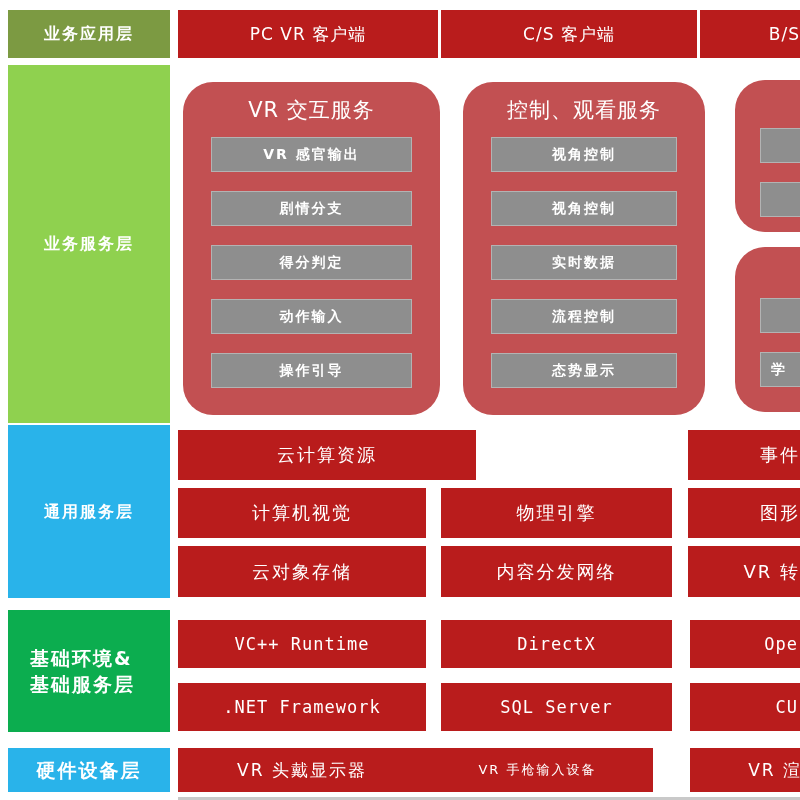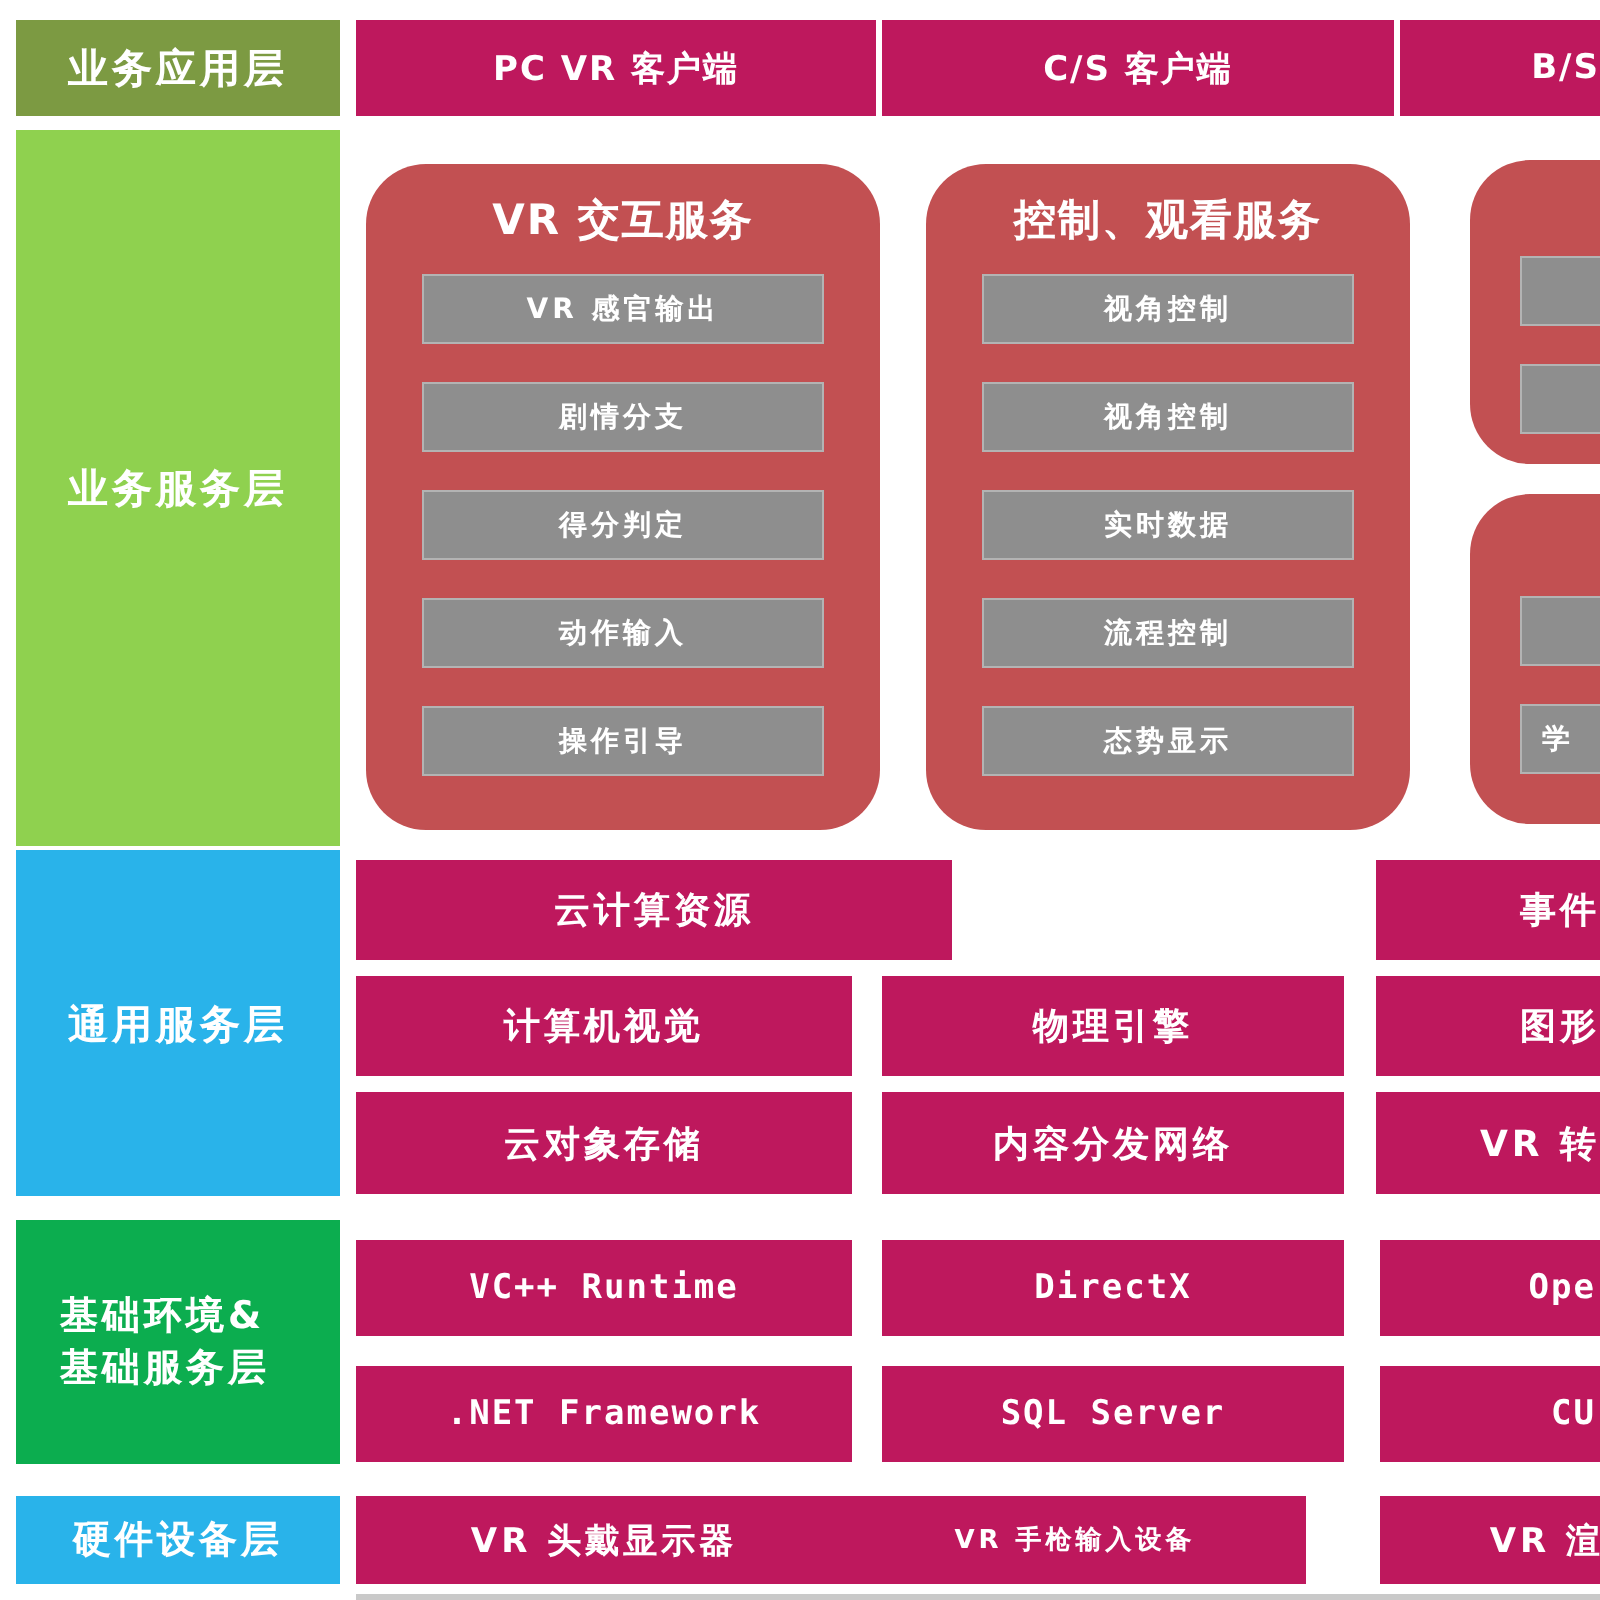--- a/index.html
+++ b/index.html
@@ -3,38 +3,38 @@
 <meta charset="utf-8">
 <style>
   *{box-sizing:border-box;margin:0;padding:0}
   html,body{width:800px;height:800px;overflow:hidden;background:#fff;
     font-family:"DejaVu Sans",sans-serif}
   .stage{position:relative;width:800px;height:800px;overflow:hidden;background:#fff}
   .abs{position:absolute}
 
   
   .lbl{display:flex;flex-direction:column;align-items:center;justify-content:center;
-    color:#fff;font-weight:bold;font-size:20px;letter-spacing:2px;line-height:26px}
+    color:#fff;font-weight:bold;font-size:16px;letter-spacing:2px;line-height:26px}
   .lbl.left{align-items:flex-start;padding-left:22px;font-size:19px}
   .olive{background:#7c9a42}
   .lgreen{background:#8fd14f}
   .cyan{background:#29b3ea}
   .green{background:#0cad4f}
 
   
-  .cell{background:#be185d;color:#fff;font-weight:bold;display:flex;align-items:center;
+  .cell{background:#b91c1c;color:#fff;font-weight:normal;display:flex;align-items:center;
     justify-content:center;font-size:18px;letter-spacing:2px}
   .cell.toprow{font-size:17px;letter-spacing:1px}
   .cell.en{font-family:"DejaVu Sans Mono","DejaVu Sans",monospace;font-size:17px;letter-spacing:1px}
   .cell.cut{justify-content:flex-end;padding-right:128px}
   .cell.cut.en{padding-right:132px}
 
   
   .red{background:#c25052;border-radius:30px}
-  .red .title{color:#fff;font-weight:bold;font-size:21px;letter-spacing:1px;
+  .red .title{color:#fff;font-weight:normal;font-size:21px;letter-spacing:1px;
     text-align:center;padding-top:14px;height:42px;line-height:28px}
   .red .items{display:flex;flex-direction:column;gap:19px;padding:13px 28px 0}
   .ritem{background:#8e8e8e;border:1px solid #b3b3b3;color:#fff;font-weight:bold;
     font-size:14px;letter-spacing:2px;display:flex;align-items:center;
     justify-content:center;height:35px;flex:0 0 35px}
   .ritem.frag{justify-content:flex-start;padding-left:10px}
 
   .sliver{background:#c9c9c9}
 </style>
 </head>

